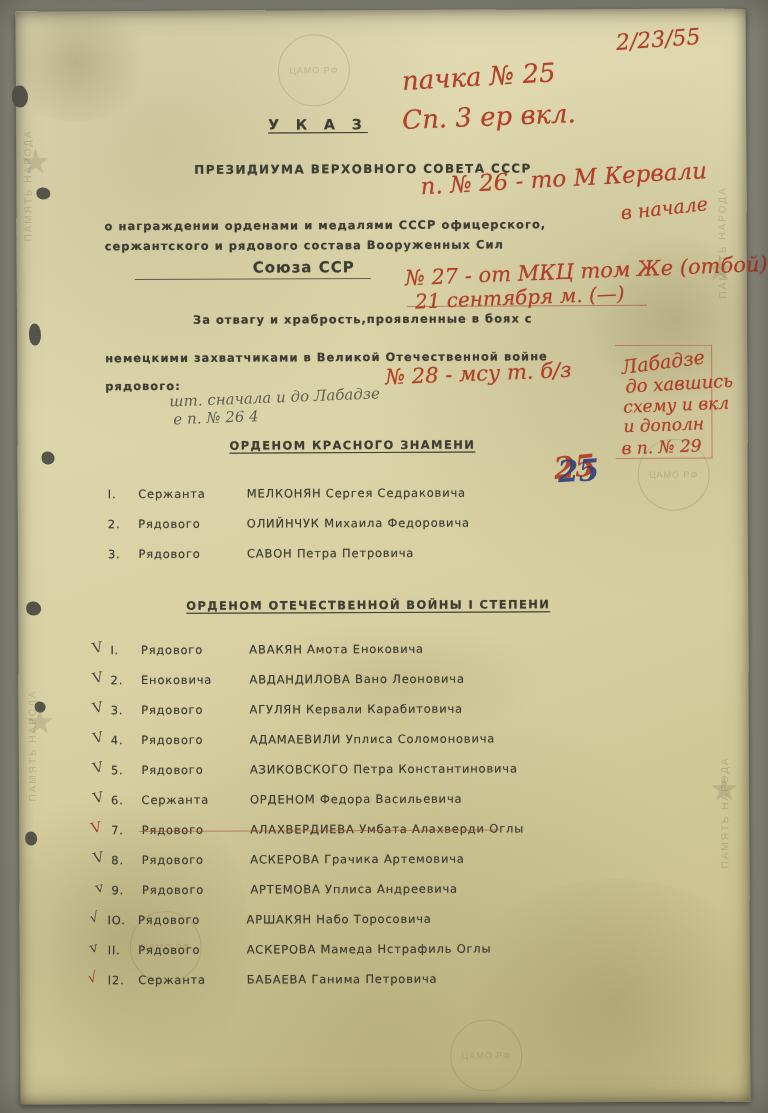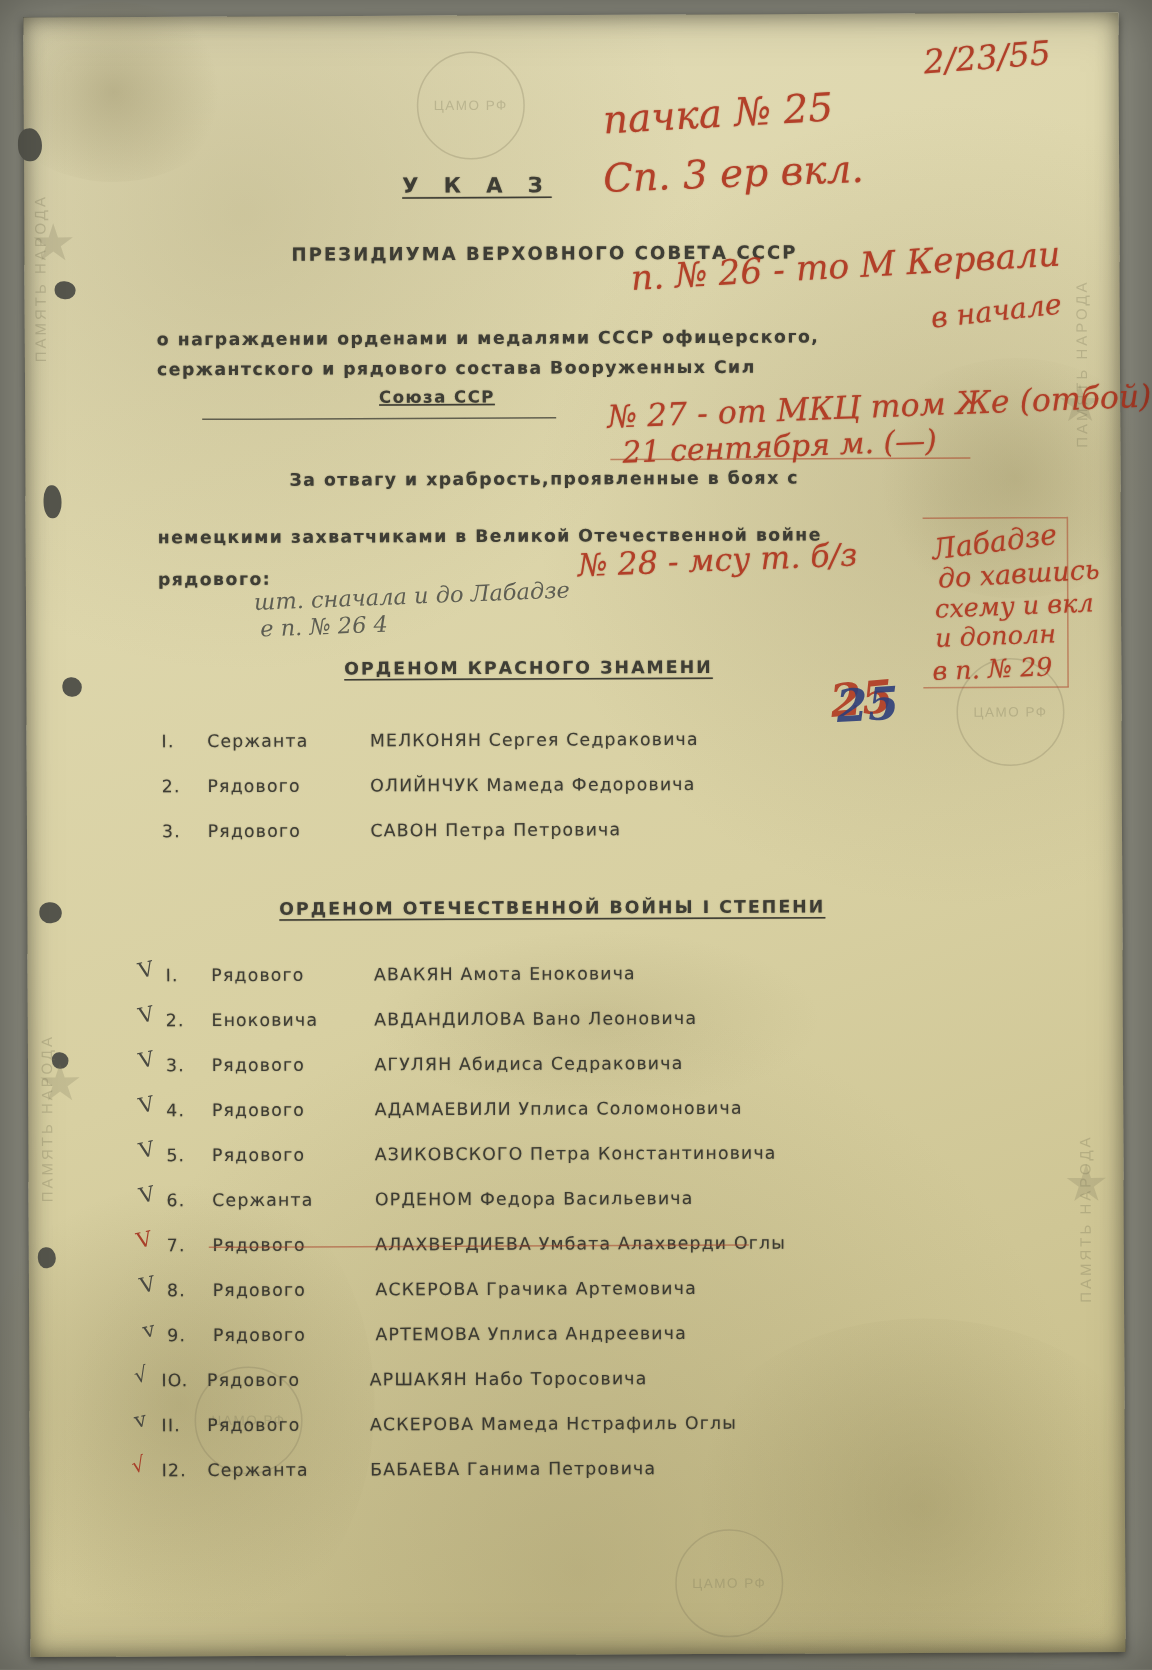--- a/index.html
+++ b/index.html
@@ -171,39 +171,39 @@
     <div class="wm-circle" style="left:430px;top:1010px;width:70px;height:70px;line-height:70px;">
       <span>ЦАМО РФ</span>
     </div>
 
     <div class="typed bold sp u" style="left:252px;top:106px;font-size:14px;letter-spacing:6px;">У К А З</div>
 
     <div class="typed bold" style="left:178px;top:152px;font-size:12px;letter-spacing:1.4px;">ПРЕЗИДИУМА ВЕРХОВНОГО СОВЕТА СССР</div>
 
     <div class="typed bold" style="left:88px;top:208px;font-size:11.5px;letter-spacing:1px;">о награждении орденами и медалями СССР офицерского,</div>
     <div class="typed bold" style="left:88px;top:228px;font-size:11.5px;letter-spacing:1px;">сержантского и рядового состава Вооруженных Сил</div>
-    <div class="typed bold" style="left:236px;top:248px;font-size:11px;letter-spacing:1px;text-decoration:underline;">Союза ССР</div>
+    <div class="typed bold" style="left:236px;top:248px;font-size:15px;letter-spacing:1px;">Союза ССР</div>
 
     <div class="rule" style="left:118px;top:268px;width:236px;"></div>
 
     <div class="typed bold" style="left:176px;top:302px;font-size:11.5px;letter-spacing:1px;">За отвагу и храбрость,проявленные в боях с</div>
     <div class="typed bold" style="left:88px;top:340px;font-size:11.5px;letter-spacing:1px;">немецкими захватчиками в Великой Отечественной войне</div>
     <div class="typed bold" style="left:88px;top:368px;font-size:11.5px;letter-spacing:1px;">рядового:</div>
 
     <div class="typed bold u" style="left:212px;top:428px;font-size:11.5px;letter-spacing:1.4px;">ОРДЕНОМ КРАСНОГО ЗНАМЕНИ</div>
 
     <div class="typed list-row" style="left:90px;top:476px;">
       <span class="num">I.</span>
       <span class="rank">Сержанта</span>
       <span>МЕЛКОНЯН Сергея Седраковича</span>
     </div>
     <div class="typed list-row" style="left:90px;top:506px;">
       <span class="num">2.</span>
       <span class="rank">Рядового</span>
-      <span>ОЛИЙНЧУК Мамеда Федоровича</span>
+      <span>ОЛИЙНЧУК Михаила Федоровича</span>
     </div>
     <div class="typed list-row" style="left:90px;top:536px;">
       <span class="num">3.</span>
       <span class="rank">Рядового</span>
       <span>САВОН  Петра Петровича</span>
     </div>
 
     <div class="typed bold u" style="left:168px;top:588px;font-size:11.5px;letter-spacing:1.4px;">ОРДЕНОМ ОТЕЧЕСТВЕННОЙ ВОЙНЫ I СТЕПЕНИ</div>
 
     <div class="typed list-row" style="left:92px;top:632px;">
@@ -216,21 +216,21 @@
     <div class="typed list-row" style="left:92px;top:662px;">
       <span class="num">2.</span>
       <span class="rank">Еноковича</span>
       <span>АВДАНДИЛОВА Вано Леоновича</span>
     </div>
     <div class="checkmark" style="left:74px;top:658px;">V</div>
 
     <div class="typed list-row" style="left:92px;top:692px;">
       <span class="num">3.</span>
       <span class="rank">Рядового</span>
-      <span>АГУЛЯН Абидиса Седраковича</span>
+      <span>АГУЛЯН Кервали Карабитовича</span>
     </div>
     <div class="checkmark" style="left:74px;top:688px;">V</div>
 
     <div class="typed list-row" style="left:92px;top:722px;">
       <span class="num">4.</span>
       <span class="rank">Рядового</span>
       <span>АДАМАЕВИЛИ Уплиса Соломоновича</span>
     </div>
     <div class="checkmark" style="left:74px;top:718px;">V</div>
 

